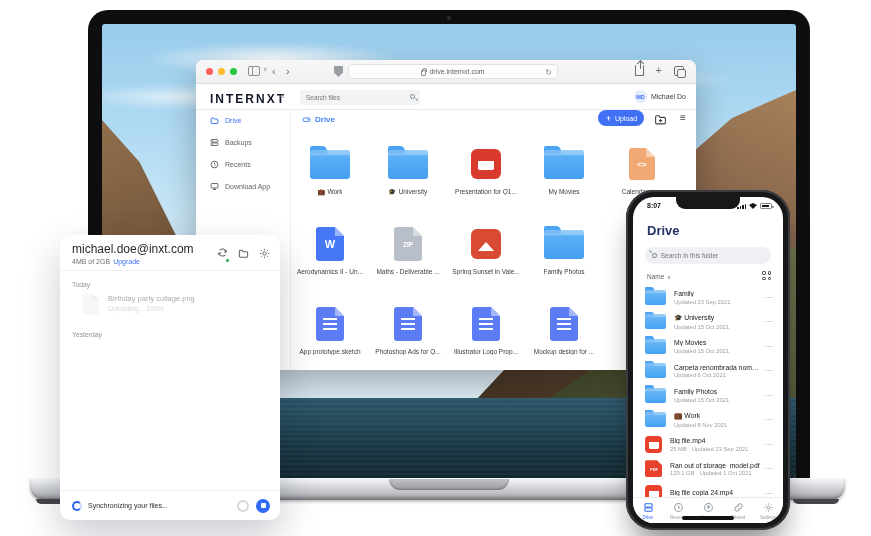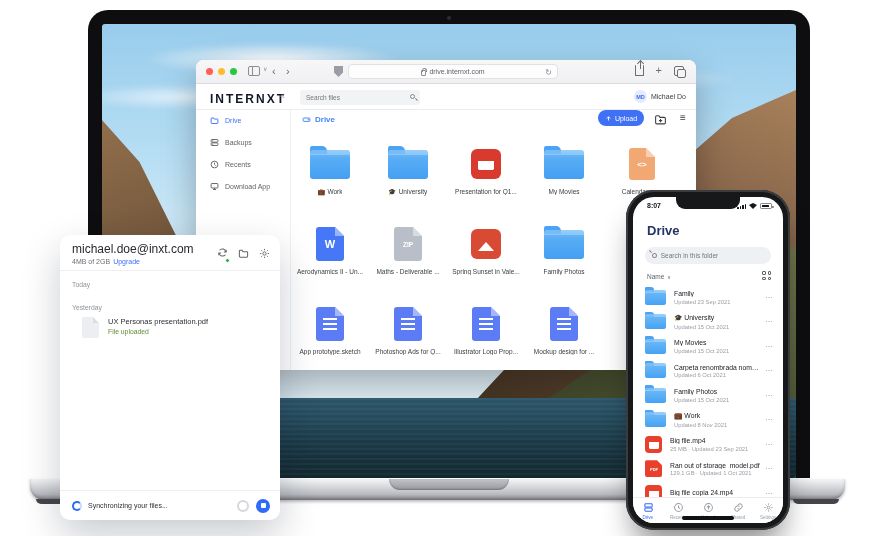--- a/index.html
+++ b/index.html
@@ -426,28 +426,28 @@
         <svg width="11" height="11" viewBox="0 0 24 24" fill="none" stroke="currentColor" stroke-width="2.2">
             <path d="M3 7a2 2 0 0 1 2-2h4l2 3h8a2 2 0 0 1 2 2v8a2 2 0 0 1-2 2H5a2 2 0 0 1-2-2z"></path>
           </svg>
         <svg width="11" height="11" viewBox="0 0 24 24" fill="none" stroke="currentColor" stroke-width="2">
             <circle cx="12" cy="12" r="3.5"></circle>
             <path d="M12 2v3M12 19v3M2 12h3M19 12h3M4.9 4.9l2.1 2.1M17 17l2.1 2.1M19.1 4.9L17 7M7 17l-2.1 2.1"></path>
           </svg>
       </div>
     </div>
     <div class="w-section">Today</div>
-    <div class="w-section" style="margin-top:16px;">Yesterday</div>
-    <div class="w-item">
+    <div class="w-item faded">
       <div class="wfile"></div>
       <div>
-        <div class="w-iname">UX Personas presentation.pdf</div>
-        <div class="w-isub ok">File uploaded</div>
-      </div>
-    </div>
+        <div class="w-iname">Birthday party collage.png</div>
+        <div class="w-isub">Uploading... 100%</div>
+      </div>
+    </div>
+    <div class="w-section" style="margin-top:16px;">Yesterday</div>
     <div class="w-foot">
       <span class="spinner"></span>
       <span class="w-sync">Synchronizing your files...</span>
       <span class="ring-btn"></span>
       <span class="stop-btn"></span>
     </div>
   </div>
 
   <div class="phone">
     <div class="pscreen">

